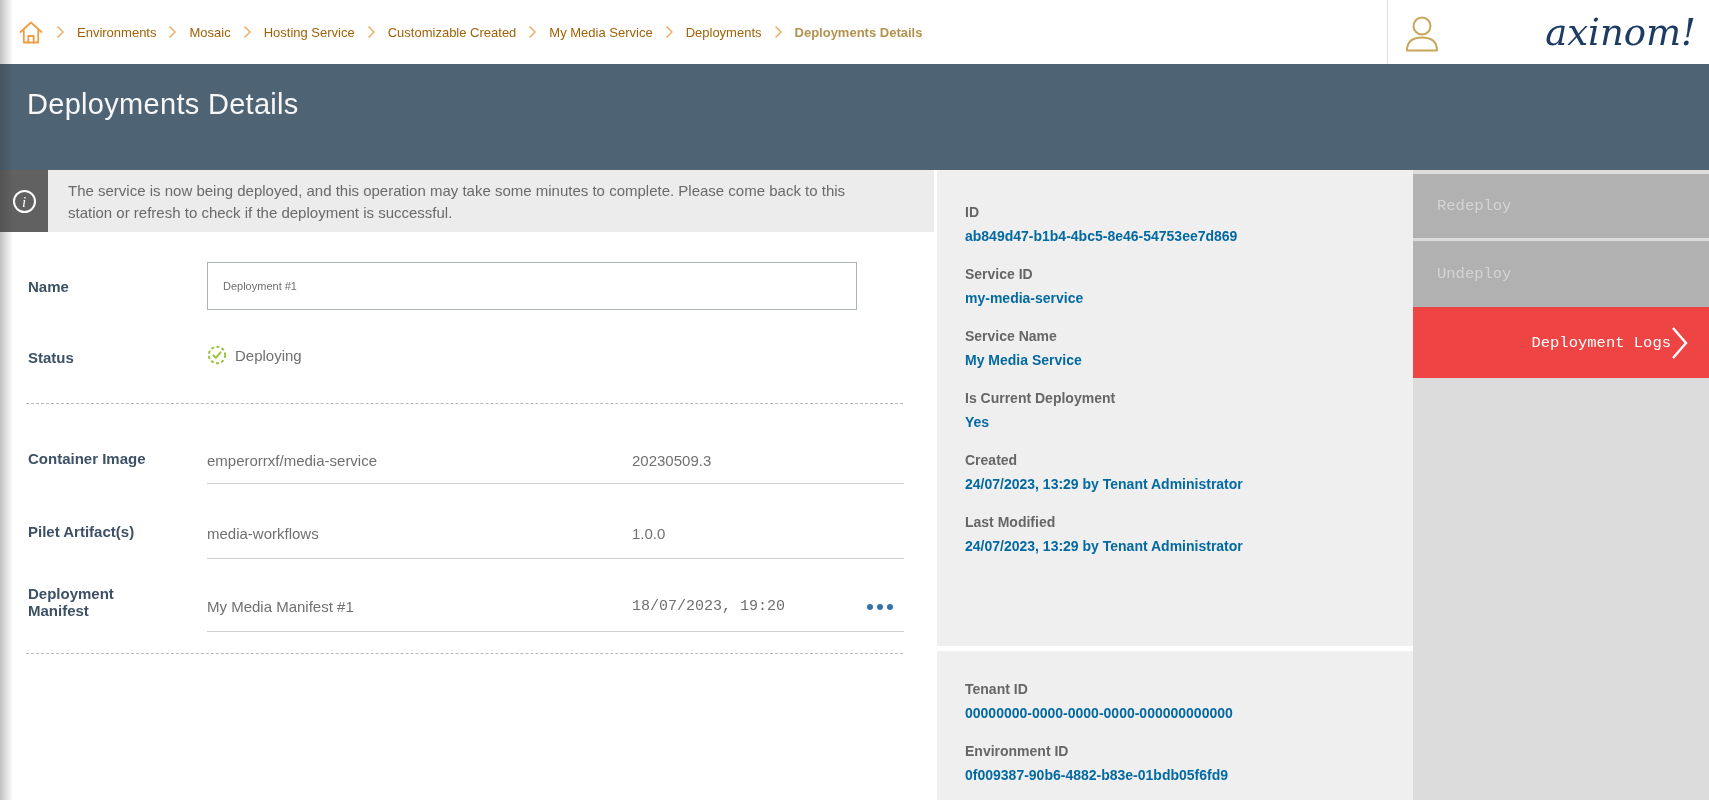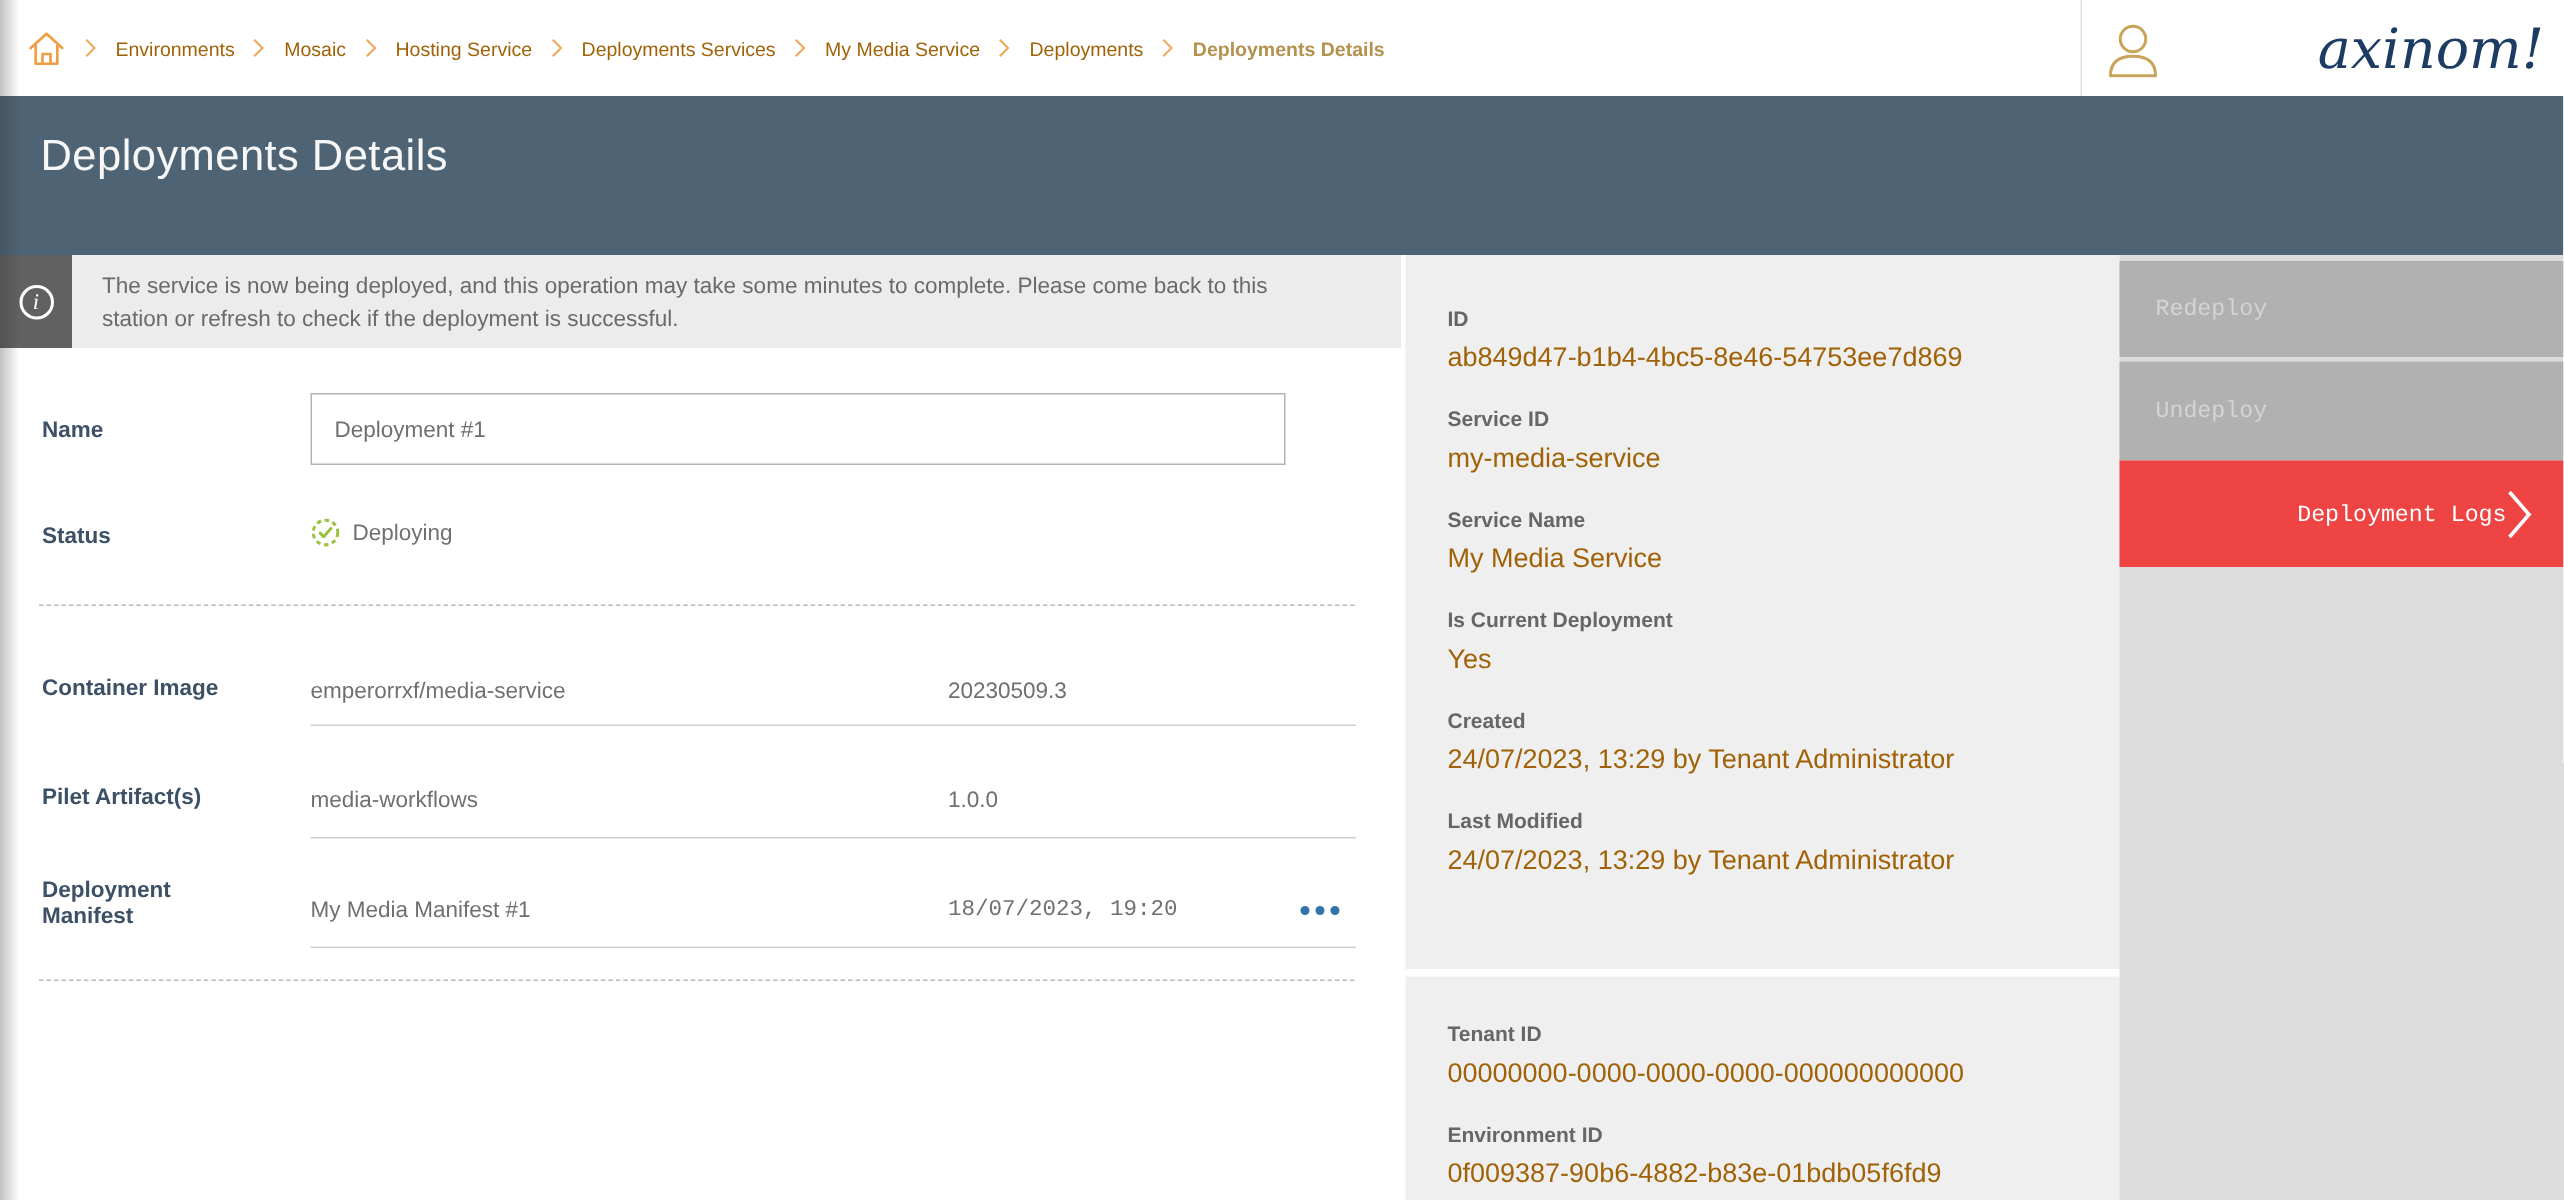--- a/index.html
+++ b/index.html
@@ -25,39 +25,39 @@
   .banner { position:absolute; left:0; top:170px; width:934px; height:62px; display:flex; }
   .banner-icon-box { flex:0 0 48px; background:#616161; display:flex; align-items:center; justify-content:center; }
   .info-circle { width:23px; height:23px; border:2px solid #ffffff; border-radius:50%; color:#ffffff;
                  font-family:"Liberation Serif", serif; font-size:15px; line-height:20px; text-align:center; font-style:italic; }
   .banner-body { flex:1; background:#ececec; padding:10px 40px 0 20px; }
   .banner-text { color:#6a6a6a; font-size:15px; line-height:1.45; max-width:795px; }
 
   
   .field-label { position:absolute; color:#3d5166; font-weight:bold; font-size:15px; }
   .name-input { position:absolute; left:207px; top:262px; width:650px; height:48px; border:1px solid #aeb6bb;
-                background:#fff; color:#6f6f6f; font-size:15px; padding:0 15px; font-family:inherit; outline:none; }
+                background:#fff; color:#6f6f6f; font-size:11px; padding:0 15px; font-family:inherit; outline:none; }
   .status-value { position:absolute; left:207px; top:345px; display:flex; align-items:center; gap:8px;
                   color:#707070; font-size:15px; }
   .dashed-divider { position:absolute; left:26px; width:877px; border-top:1px dashed #b9b9b9; }
   .row-value { position:absolute; left:207px; color:#707070; font-size:15px; white-space:nowrap; }
   .row-version { position:absolute; left:632px; color:#707070; font-size:15px; white-space:nowrap; }
   .row-underline { position:absolute; left:207px; width:697px; border-top:1px solid #cfcfcf; }
   .manifest-label { width:120px; line-height:17px; }
   .dots-menu { position:absolute; left:863px; top:600px; display:flex; gap:4px; cursor:pointer; padding:4px; }
   .dot { width:6px; height:6px; border-radius:50%; background:#3572a8; }
 
   
   .details-panel { position:absolute; left:937px; top:170px; width:476px; height:476px; background:#efefef;
                    padding:34px 30px 0 28px; overflow:hidden; }
   .details-meta { position:absolute; left:937px; top:651px; width:476px; height:149px; background:#efefef;
                   padding:30px 30px 0 28px; overflow:hidden; }
   .dfield { margin-bottom:22px; }
   .dlabel { color:#666666; font-size:14px; font-weight:bold; }
-  .dvalue { color:#a16207; font-size:18px; margin-top:8px; white-space:nowrap; }
+  .dvalue { color:#0369a1; font-size:14px; margin-top:8px; white-space:nowrap;font-weight:bold; }
 
   
   .action-bar { position:absolute; left:1413px; top:170px; width:300px; height:630px; background:#dcdcdc;font-family:Liberation Mono, monospace; }
   .action-stack { padding-top:4px; display:flex; flex-direction:column; }
   .abtn { border:none; width:100%; text-align:left; padding-left:24px; font-family:inherit; font-size:15.5px; cursor:pointer; }
   .abtn.gray { height:64px; background:#b1b1b1; color:#d4d4d4; margin-bottom:3px; }
   .abtn.gray2 { height:66px; margin-bottom:0;padding-left:24px; }
   .abtn.primary { height:71px; background:#ef4444; color:#ffffff; display:flex; align-items:center;
                   justify-content:flex-end; padding-right:24px; }
 
@@ -95,21 +95,21 @@
           <svg width="9" height="14" viewBox="0 0 9 14" fill="none">
             <polyline points="1.5,1.5 7,7 1.5,12.5" stroke="#f0a75a" stroke-width="1.4"></polyline>
           </svg>
         </span>
       <a class="crumb">Hosting Service</a>
       <span class="sep-icon">
           <svg width="9" height="14" viewBox="0 0 9 14" fill="none">
             <polyline points="1.5,1.5 7,7 1.5,12.5" stroke="#f0a75a" stroke-width="1.4"></polyline>
           </svg>
         </span>
-      <a class="crumb">Deployments Services</a>
+      <a class="crumb">Customizable Created</a>
       <span class="sep-icon">
           <svg width="9" height="14" viewBox="0 0 9 14" fill="none">
             <polyline points="1.5,1.5 7,7 1.5,12.5" stroke="#f0a75a" stroke-width="1.4"></polyline>
           </svg>
         </span>
       <a class="crumb">My Media Service</a>
       <span class="sep-icon">
           <svg width="9" height="14" viewBox="0 0 9 14" fill="none">
             <polyline points="1.5,1.5 7,7 1.5,12.5" stroke="#f0a75a" stroke-width="1.4"></polyline>
           </svg>

